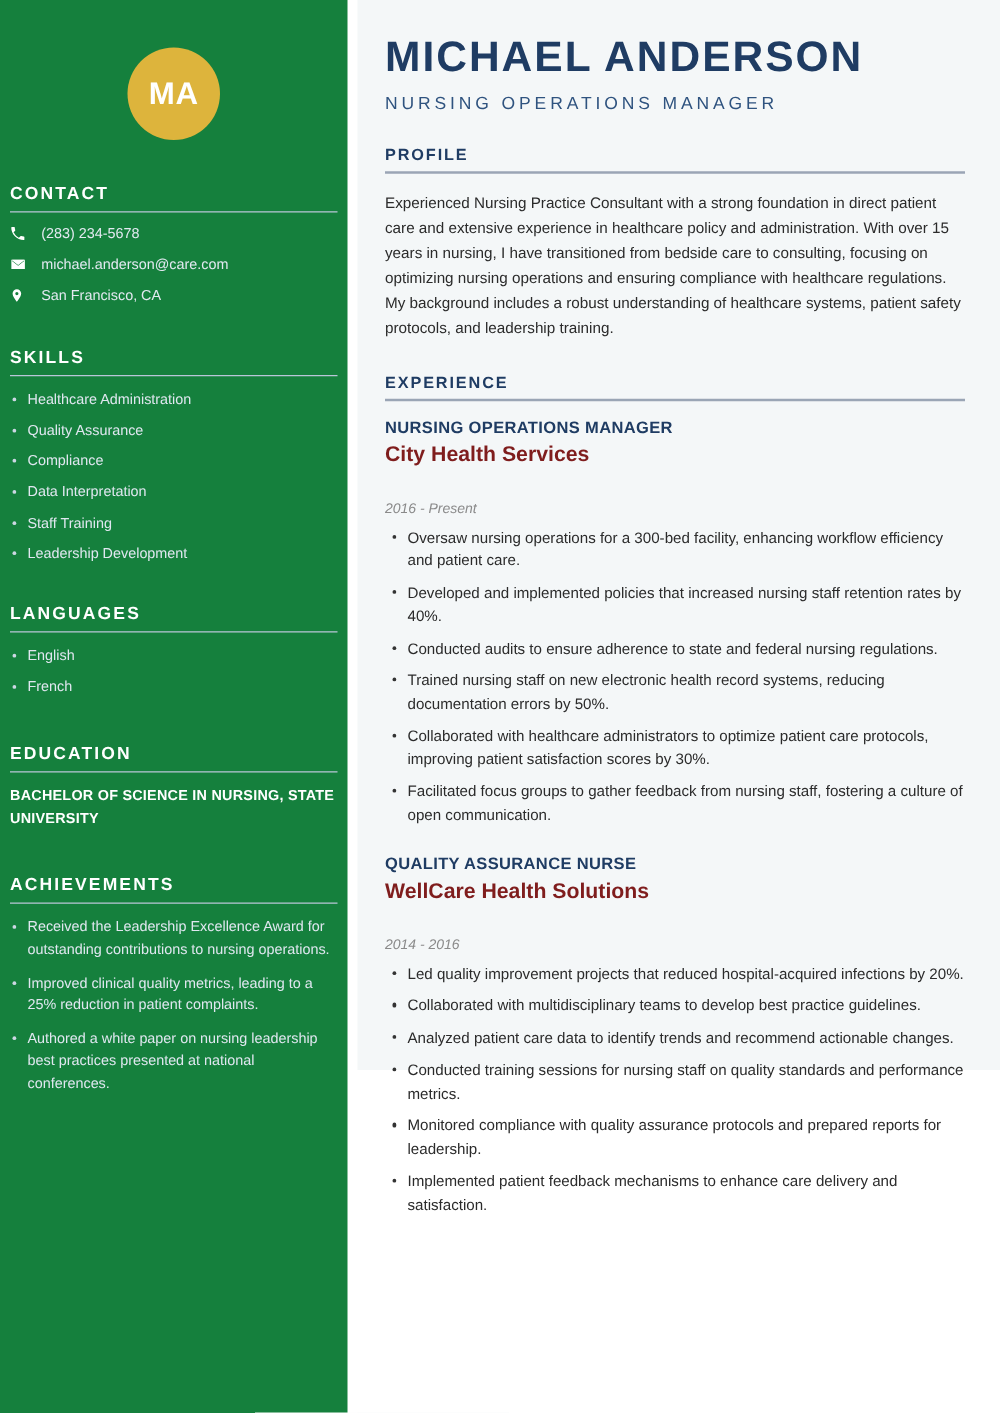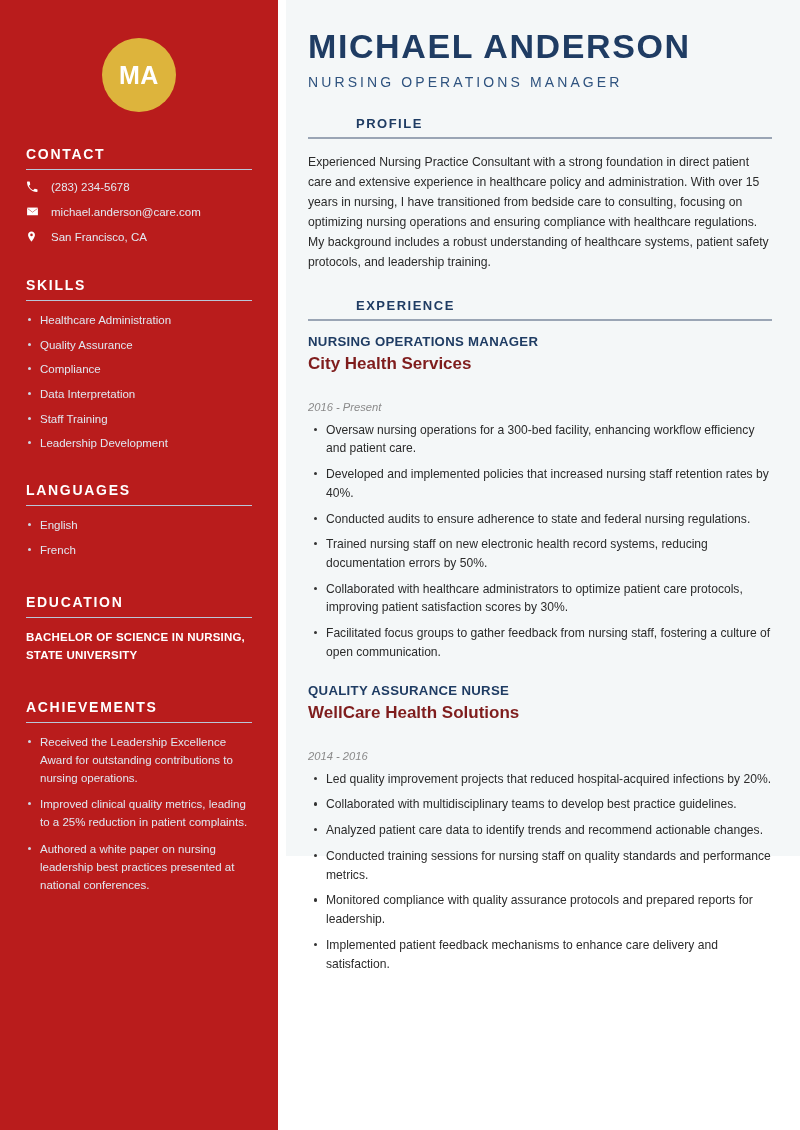--- a/index.html
+++ b/index.html
@@ -22,22 +22,22 @@
     display: flex;
     background: #ffffff;
     position: relative;
   }
 
   
   .sidebar {
     width: 278px;
     min-width: 278px;
     height: 1130px;
-    background: #b91c1c;
-    padding: 0 26px;
+    background: #15803d;
+    padding: 0 8px;
     position: relative;
   }
 
   .avatar-wrap {
     display: flex;
     justify-content: center;
     padding-top: 38px;
     padding-bottom: 0;
   }
 
@@ -180,21 +180,20 @@
   }
 
   .main-section { margin-top: 26px; }
 
   .main-heading {
     color: #1f3c63;
     font-size: 13px;
     font-weight: bold;
     letter-spacing: 1.5px;
     padding-bottom: 6px;
-    margin-left: 48px;
   }
 
   .main-rule {
     height: 1.6px;
     background: #9aa5b5;
     width: 100%;
     margin-bottom: 13px;
   }
 
   .profile-text {

